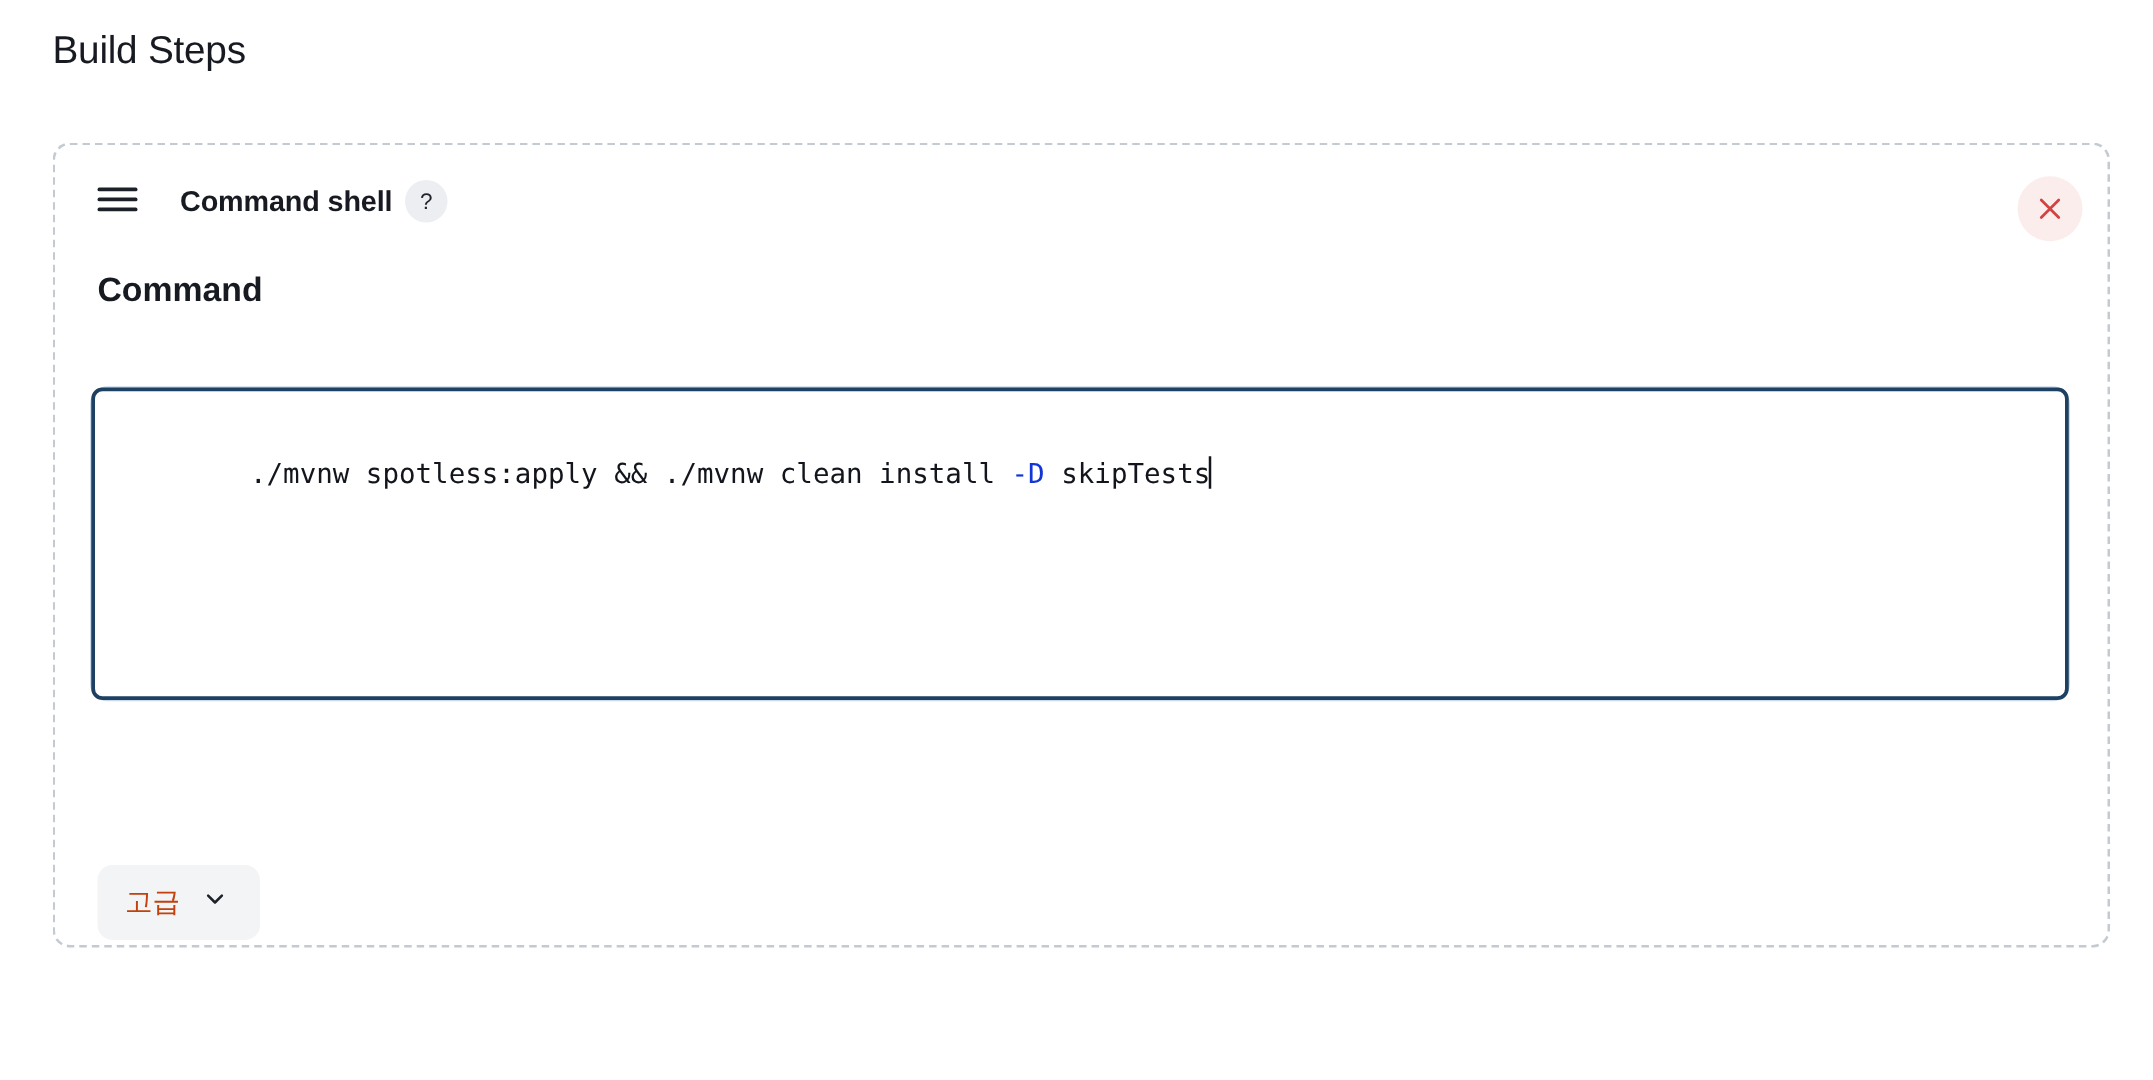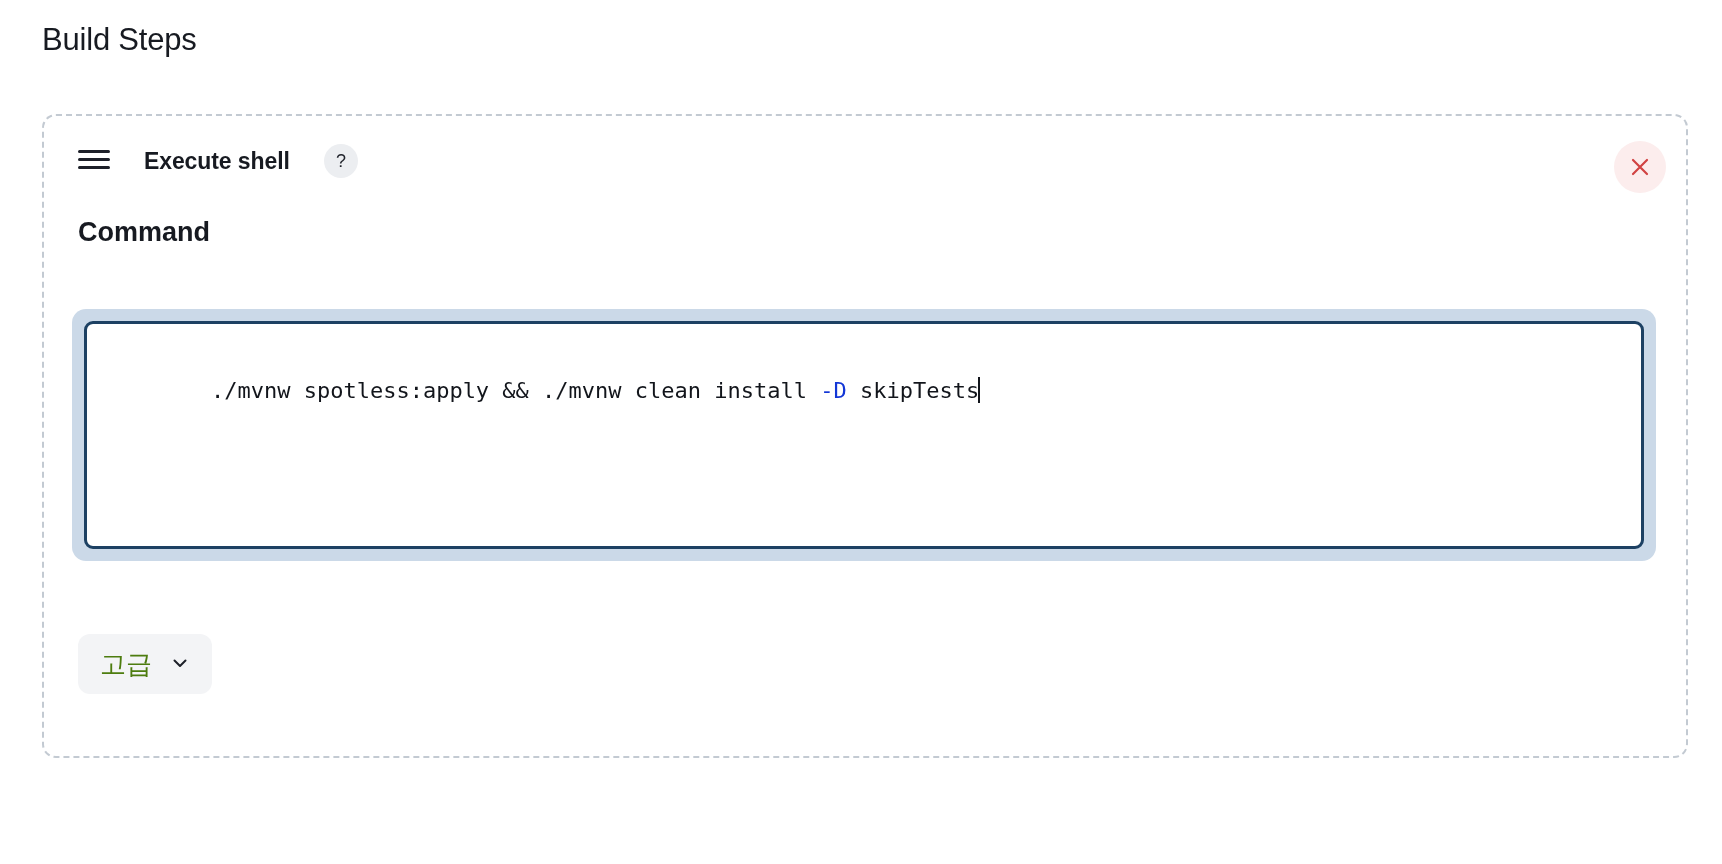--- a/index.html
+++ b/index.html
@@ -151,21 +151,21 @@
   
   .textarea-focus-ring {
     position: absolute;
     left: 28px;
     top: 193px;
     width: 1584px;
     height: 252px;
     box-sizing: border-box;
     border-radius: 14px;
     background: #cbd9e8;
-    padding: 12px;
+    padding: 1px;
   }
   .command-textarea {
     position: relative;
     width: 100%;
     height: 100%;
     box-sizing: border-box;
     border: 3px solid #1d4163;
     border-radius: 9px;
     background: #ffffff;
     font-family: "DejaVu Sans Mono", monospace;
@@ -192,34 +192,34 @@
     bottom: 6px;
     width: 16px;
     height: 16px;
     cursor: nwse-resize;
   }
 
   
   .advanced-button {
     position: absolute;
     left: 34px;
-    top: 518px;
+    top: 576px;
     height: 60px;
     min-width: 130px;
     box-sizing: border-box;
     background: #f3f4f6;
     border: none;
     border-radius: 12px;
     display: flex;
     align-items: center;
     gap: 18px;
     padding: 0 22px;
     font-family: "Liberation Sans", sans-serif;
-    font-size: 26px;
-    color: #4d7c0f;
+    font-size: 22px;
+    color: #c2410c;
     cursor: pointer;
   }
   .advanced-button .chevron { display: block; }
 </style>
 </head>
 <body>
 
 <div class="page">
 
   <div class="page-title">Build Steps</div>
@@ -227,21 +227,21 @@
   <div class="step-card">
 
     <div class="step-header">
 
       <div class="drag-handle">
         <i></i>
         <i></i>
         <i></i>
       </div>
 
-      <div class="step-title">Execute shell</div>
+      <div class="step-title">Command shell</div>
 
       <div class="help-badge">?</div>
 
       <button class="close-button">
         <span>
           <svg width="22" height="22" viewBox="0 0 22 22" aria-hidden="true">
             <path d="M4 4 L18 18 M18 4 L4 18" stroke="#d14343" stroke-width="2.2" stroke-linecap="round" fill="none"></path>
           </svg>
         </span>
       </button>

